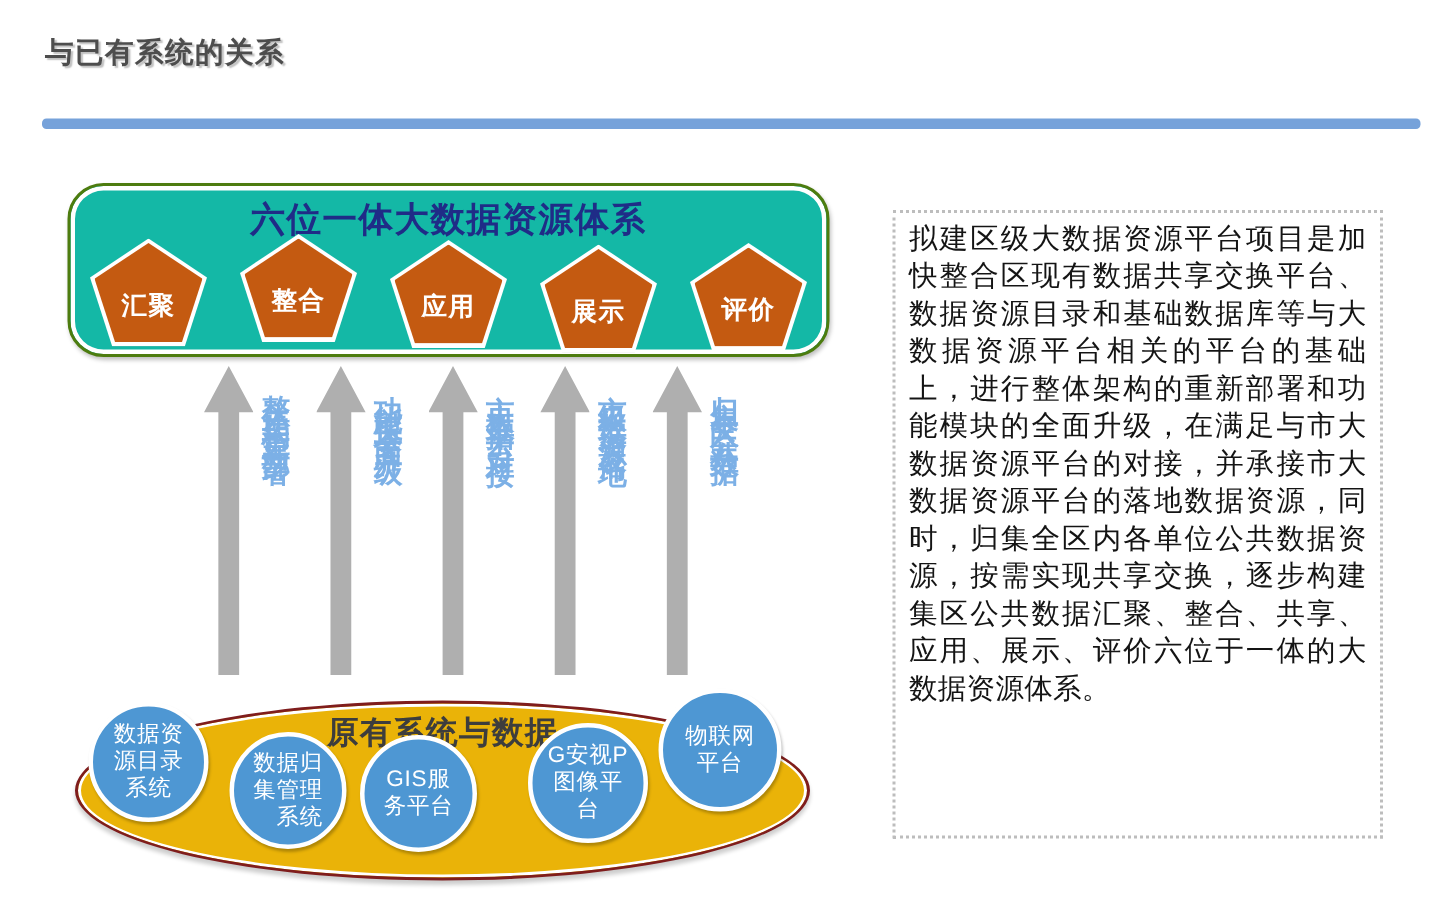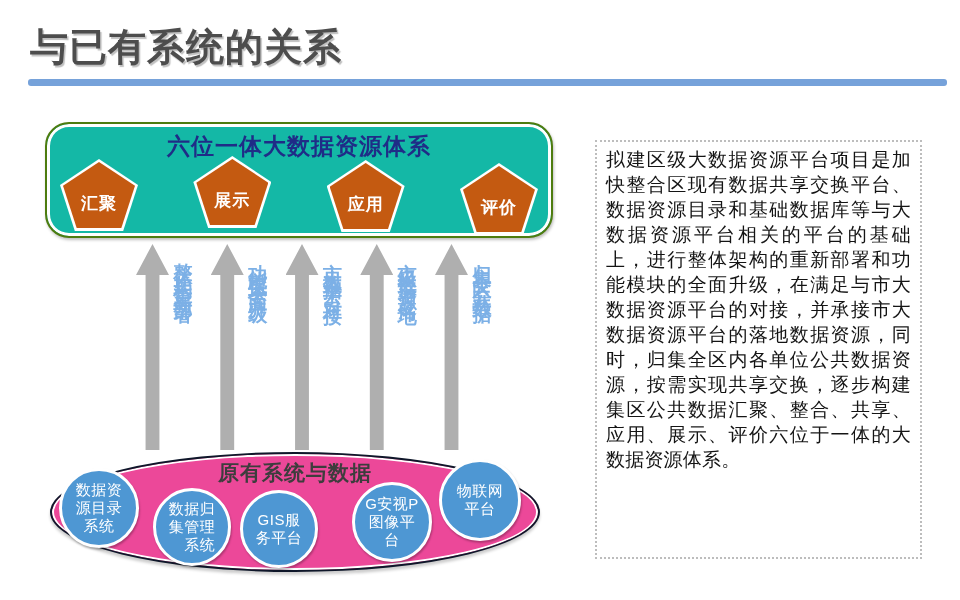--- a/index.html
+++ b/index.html
@@ -8,21 +8,21 @@
     font-family: "Liberation Sans", "DejaVu Sans", sans-serif;
     background: #ffffff;
     position: relative;
     overflow: hidden;
   }
   .slide { position: absolute; inset: 0; background: #fff; }
 
   
   .page-title {
     position: absolute; left: 30px; top: 22px;
-    font-size: 38px; font-weight: bold; color: #4d4d4d;
+    font-size: 19px; font-weight: bold; color: #4d4d4d;
     letter-spacing: 1px;
     text-shadow: 1.5px 1.5px 1px rgba(0,0,0,0.25);
   }
   .title-rule {
     position: absolute; left: 28px; top: 79px;
     width: 919px; height: 7px; border-radius: 3px;
     background: #76A2DA;
   }
 
   
@@ -82,24 +82,24 @@
   }
   .v-label {
     writing-mode: vertical-rl; text-orientation: upright;
     margin-left: 5px; margin-top: 4px;
     font-size: 19px; font-weight: bold; color: #7CB0E6;
     letter-spacing: 6px; line-height: 1;
   }
 
   
   .legacy-ellipse {
-    position: absolute; left: 50px; top: 452px;
+    position: absolute; left: 50px; top: 467px;
     width: 490px; height: 120px;
-    background: #ec4899;
-    border: 2px solid #0f172a;
+    background: #eab308;
+    border: 2px solid #7f1d1d;
     border-radius: 50%;
     box-shadow: inset 0 0 0 2px #ffffff, 0 3px 3px rgba(0,0,0,0.2);
   }
   .legacy-title {
     position: absolute; left: 0; right: 0; top: 5px;
     text-align: center;
     font-size: 21px; font-weight: bold; color: #3d3d3d;
     letter-spacing: 1px;
   }
   .sys-circle {
@@ -141,26 +141,31 @@
   <div class="six-panel">
     <div class="six-panel-title">六位一体大数据资源体系</div>
     <div class="pentagon-row">
       <div class="pentagon">
         <div class="pentagon-inner">
           <span class="pentagon-label">汇聚</span>
         </div>
       </div>
       <div class="pentagon">
         <div class="pentagon-inner">
+          <span class="pentagon-label">整合</span>
+        </div>
+      </div>
+      <div class="pentagon">
+        <div class="pentagon-inner">
+          <span class="pentagon-label">应用</span>
+        </div>
+      </div>
+      <div class="pentagon">
+        <div class="pentagon-inner">
           <span class="pentagon-label">展示</span>
-        </div>
-      </div>
-      <div class="pentagon">
-        <div class="pentagon-inner">
-          <span class="pentagon-label">应用</span>
         </div>
       </div>
       <div class="pentagon">
         <div class="pentagon-inner">
           <span class="pentagon-label">评价</span>
         </div>
       </div>
     </div>
   </div>
 

